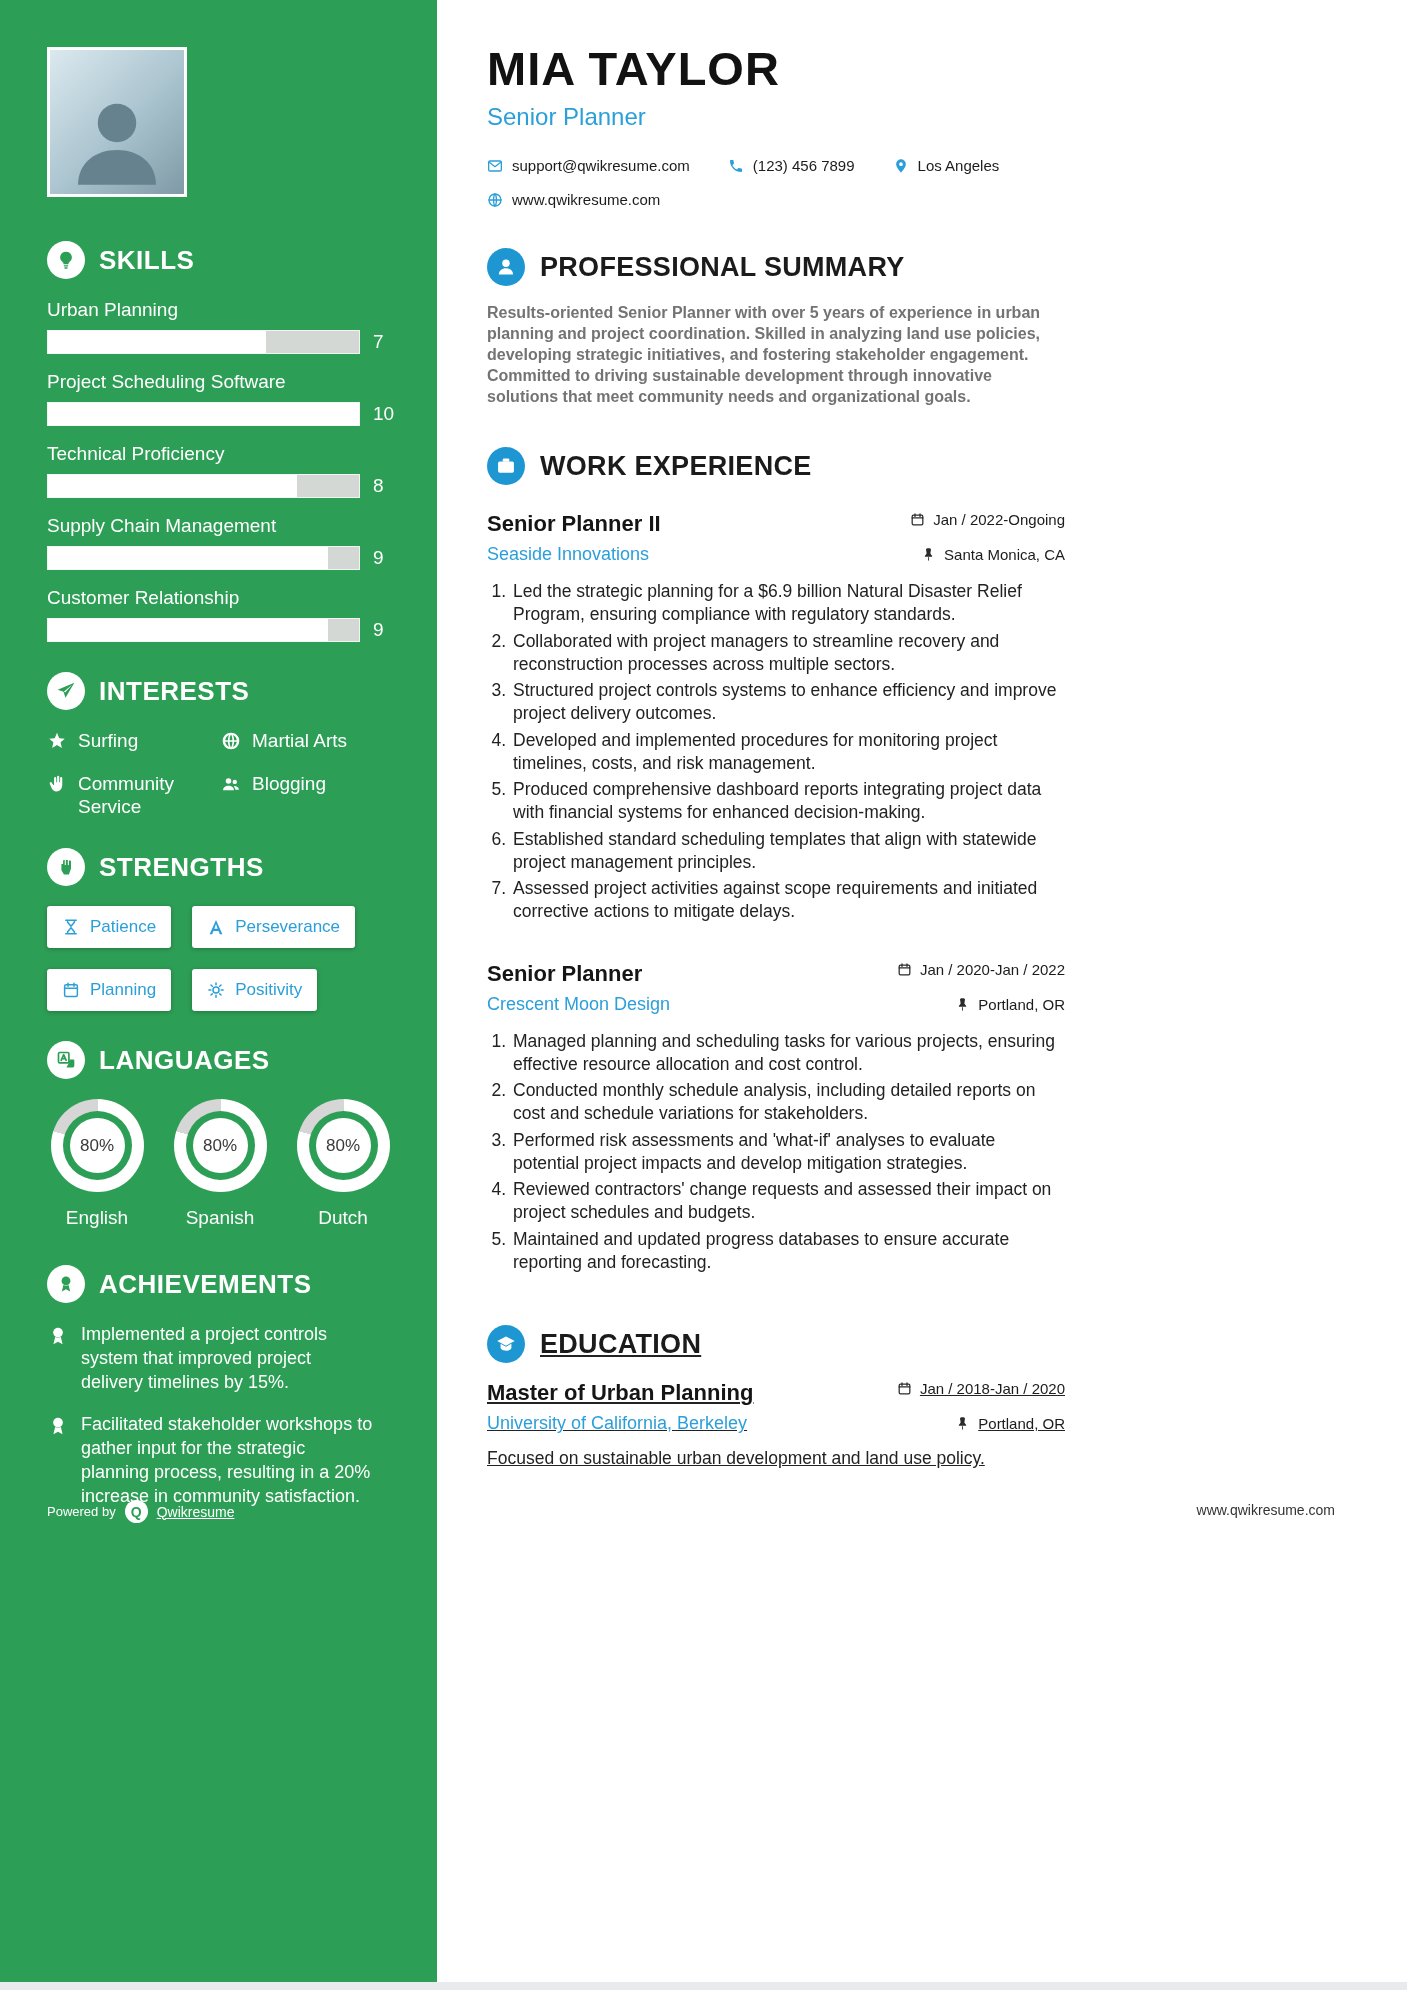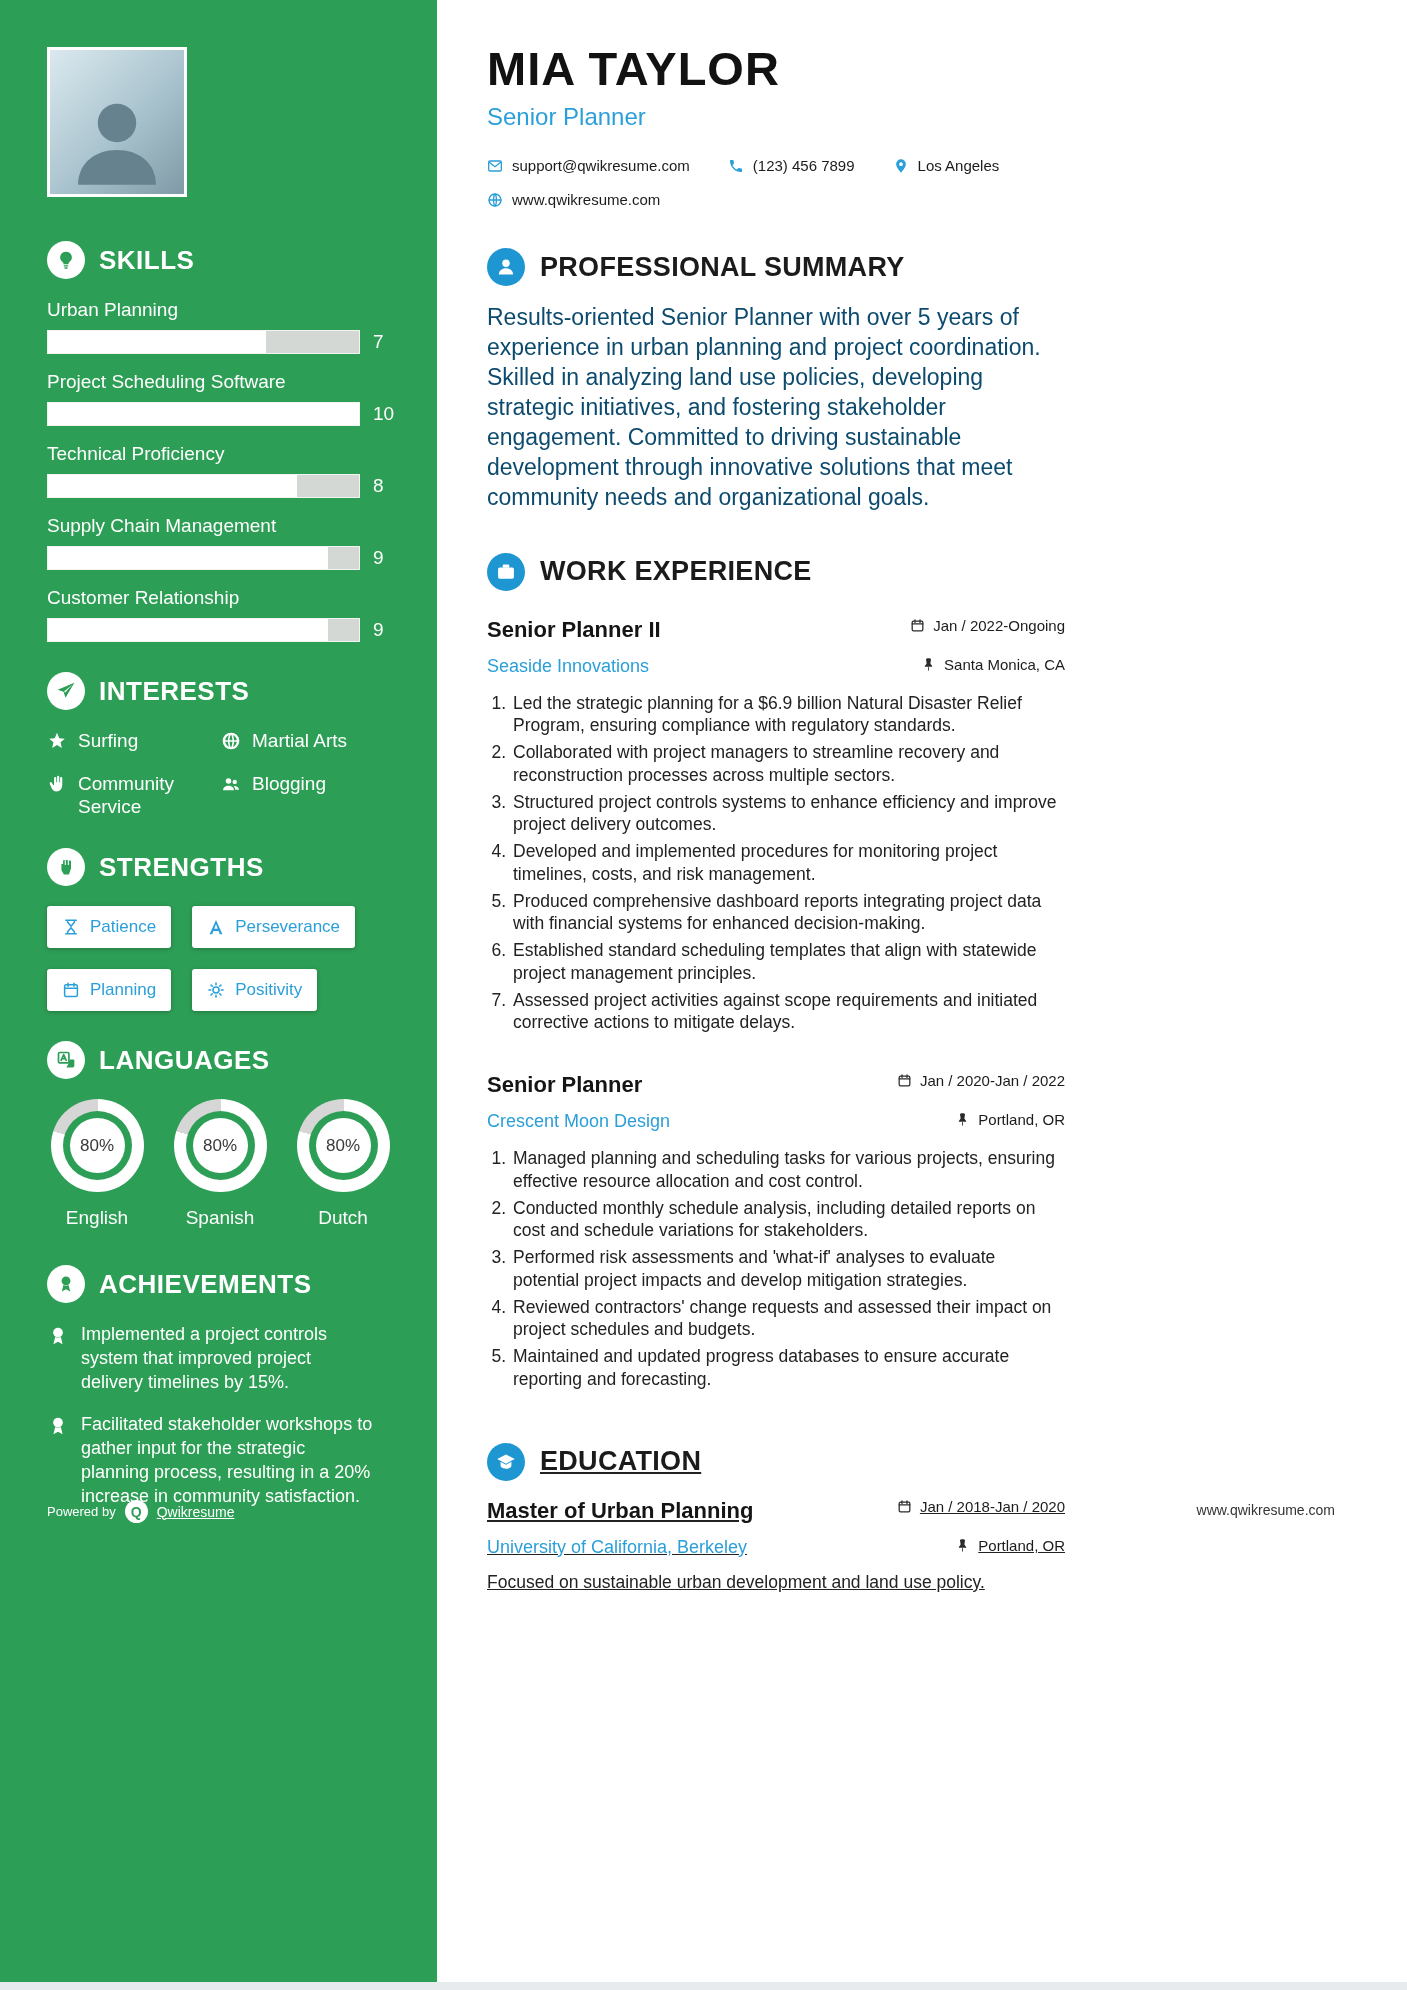--- a/index.html
+++ b/index.html
@@ -48,28 +48,28 @@
   .main{position:absolute;left:487px;top:44px;width:578px;}
   .name{font-size:47px;font-weight:bold;letter-spacing:1px;color:#121212;line-height:1.05;}
   .job-title{font-size:24px;color:#2B9FD9;margin:10px 0 26px 0;}
   .contact-row{display:flex;align-items:center;gap:38px;margin-bottom:17px;font-size:15px;color:#1c1c1c;}
   .contact-item{display:flex;align-items:center;gap:9px;}
   .contact-item .ic{width:16px;height:16px;color:#2B9FD9;}
   .m-section{margin-top:40px;}
   .m-head{display:flex;align-items:center;gap:15px;margin-bottom:17px;}
   .m-circle{width:38px;height:38px;border-radius:50%;background:#1E96D2;color:#ffffff;display:flex;align-items:center;justify-content:center;flex:0 0 auto;}
   .m-title{font-size:27px;font-weight:bold;color:#1b1b1b;letter-spacing:.3px;}
-  .body-text{font-size:23px;line-height:1.3;color:#0c4a6e;}
+  .body-text{font-size:16px;line-height:1.3;color:#737373;font-weight:bold;}
   .job{margin-top:26px;}
   .job:first-of-type{margin-top:6px;}
   .job-top{display:flex;justify-content:space-between;align-items:flex-start;}
   .role{font-size:22px;font-weight:bold;color:#151515;}
   .meta{display:flex;align-items:center;gap:8px;font-size:15px;color:#1c1c1c;white-space:nowrap;}
   .meta .ic{width:15px;height:15px;color:#2b2b2b;}
-  .job-sub{display:flex;justify-content:space-between;align-items:flex-start;margin-top:13px;gap:10px;}
+  .job-sub{display:flex;justify-content:space-between;align-items:center;margin-top:7px;gap:10px;}
   .company{font-size:18px;color:#2B9FD9;}
   ol.bullets{margin:15px 0 0 0;padding-left:24px;font-size:17.5px;line-height:1.3;color:#222;}
   ol.bullets li{margin-bottom:4px;padding-left:2px;}
   .edu-note{margin-top:14px;font-size:17.5px;color:#222;}
   
   .main-foot{position:absolute;right:72px;top:1502px;font-size:14px;color:#333;}
   .page-edge{position:absolute;left:0;right:0;bottom:0;height:8px;background:#e8ebee;}
   .defs{position:absolute;width:0;height:0;overflow:hidden;}
 </style>
 </head>

